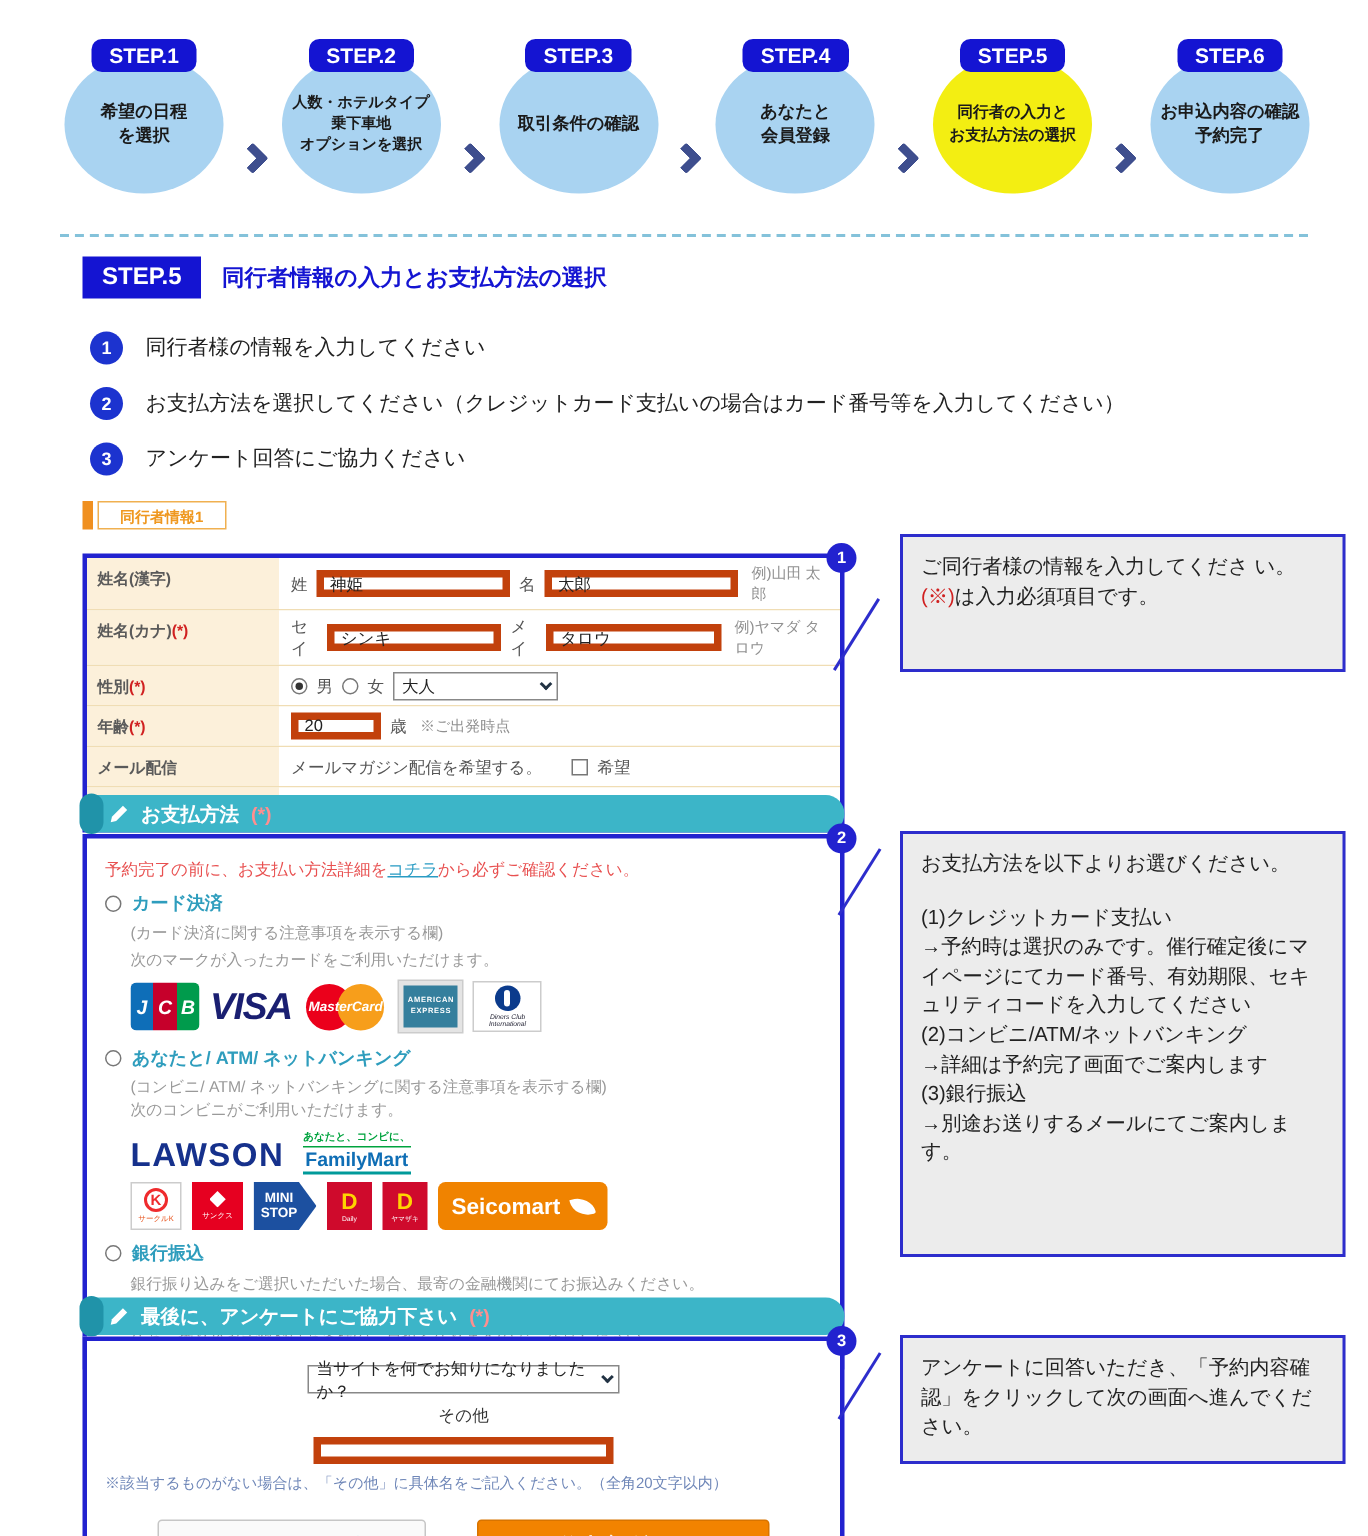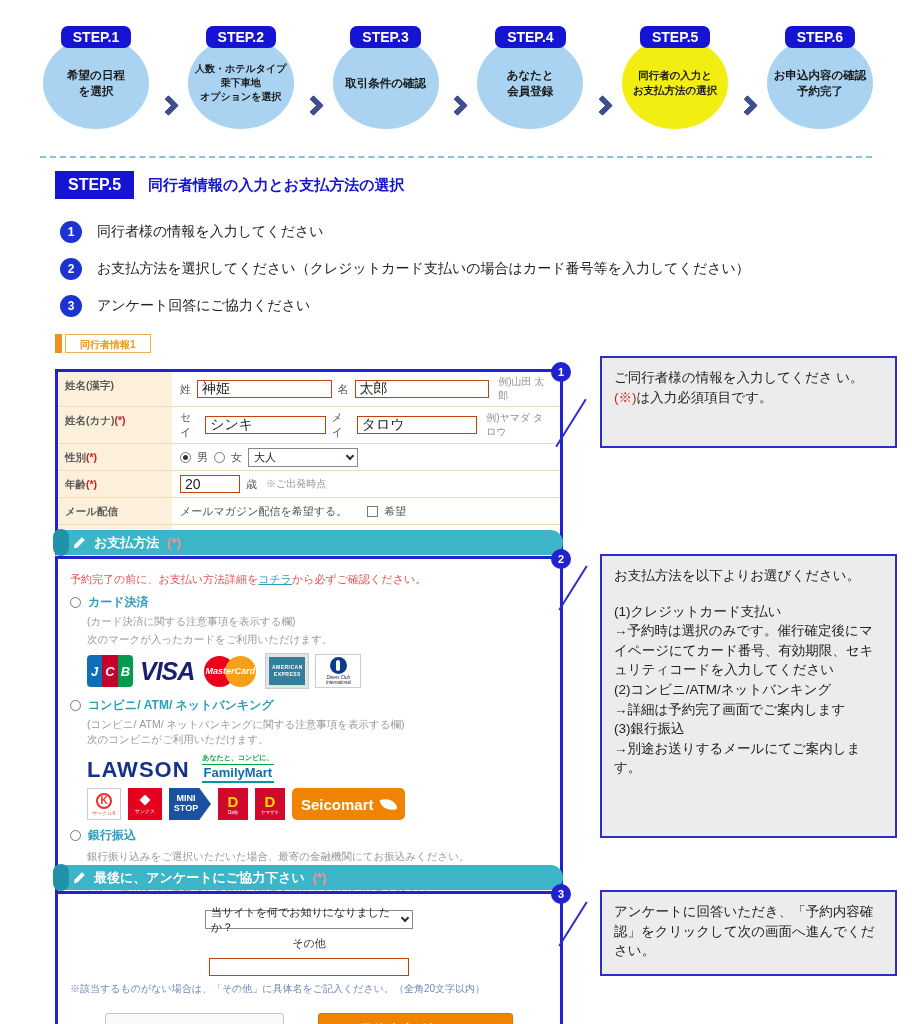--- a/index.html
+++ b/index.html
@@ -30,24 +30,24 @@
   .instr-num { width:22px; height:22px; border-radius:50%; background:#1c33cf; color:#fff; font-weight:bold;
     font-size:12px; display:flex; align-items:center; justify-content:center; flex-shrink:0; }
   
   .companion { position:absolute; top:334px; left:55px; width:508px; }
   .tab-bar { display:flex; align-items:stretch; height:19px; margin-bottom:16px; }
   .tab-block { width:7px; background:#f09020; margin-right:3px; }
   .tab-label { border:1px solid #f0b050; color:#ef9820; font-size:10px; font-weight:bold; padding:3px 14px; background:#fff; }
   .form-box { border:3px solid #2222cf; background:#fff; position:relative; }
   .frow { display:flex; border-bottom:1px solid #f0ddb4; min-height:27px; }
   .frow:last-child { border-bottom:none; }
-  .fl { width:114px; background:#fcf0da; font-size:10.5px; font-weight:bold; color:#5a5a5a; padding:7px 7px 0; flex-shrink:0; }
+  .fl { width:128px; background:#fcf0da; font-size:10.5px; font-weight:bold; color:#5a5a5a; padding:7px 7px 0; flex-shrink:0; }
   .req { color:#d02020; }
   .fv { flex:1; display:flex; align-items:center; gap:6px; padding:3px 8px; font-size:11px; color:#555; background:#fff; }
-  .ti { border:1px solid #c2410c; height:18px; background:#fff; font-size:14px; color:#222; display:flex; align-items:center; padding:0 4px; }
+  .ti { border:5px solid #c2410c; height:18px; background:#fff; font-size:11px; color:#222; display:flex; align-items:center; padding:0 4px; }
   .w140 { width:140px; } .w60 { width:60px; } .w250 { width:250px; } .w200 { width:200px; }
   .example { color:#909090; font-size:10px; margin-left:3px; }
   .rd { width:11px; height:11px; border:1px solid #777; border-radius:50%; background:#fff; position:relative; flex-shrink:0; }
   .rd.on::after { content:""; position:absolute; inset:2px; background:#333; border-radius:50%; }
   .cb { width:11px; height:11px; border:1px solid #777; background:#fff; flex-shrink:0; }
   .sel { border:1px solid #888; height:19px; display:flex; align-items:center; justify-content:space-between; gap:4px;
     font-size:11px; padding:0 4px 0 5px; background:#fff; color:#222; }
   .w110 { width:110px; }
   .caret { width:6px; height:6px; border-right:2px solid #234; border-bottom:2px solid #234; transform:rotate(45deg); margin-top:-3px; flex-shrink:0; }
   
@@ -305,21 +305,21 @@
         <span>AMERICAN</span>
           <span>EXPRESS</span>
       </div>
       <div class="diners">
         <span class="circ"></span>
           <span class="dtxt">Diners Club International</span>
       </div>
     </div>
     <div class="pay-opt">
       <span class="rd"></span>
-      <span>コンビニ/ ATM/ ネットバンキング</span>
+      <span>あなたと/ ATM/ ネットバンキング</span>
     </div>
     <div class="pay-note" style="margin-bottom:0;">(コンビニ/ ATM/ ネットバンキングに関する注意事項を表示する欄)</div>
     <div class="pay-note" style="margin-top:1px;">次のコンビニがご利用いただけます。</div>
     <div class="stores1">
       <span class="lawson">LAWSON</span>
       <div class="famima">
         <span class="top">あなたと、コンビに、</span>
         <span class="name">FamilyMart</span>
       </div>
     </div>

